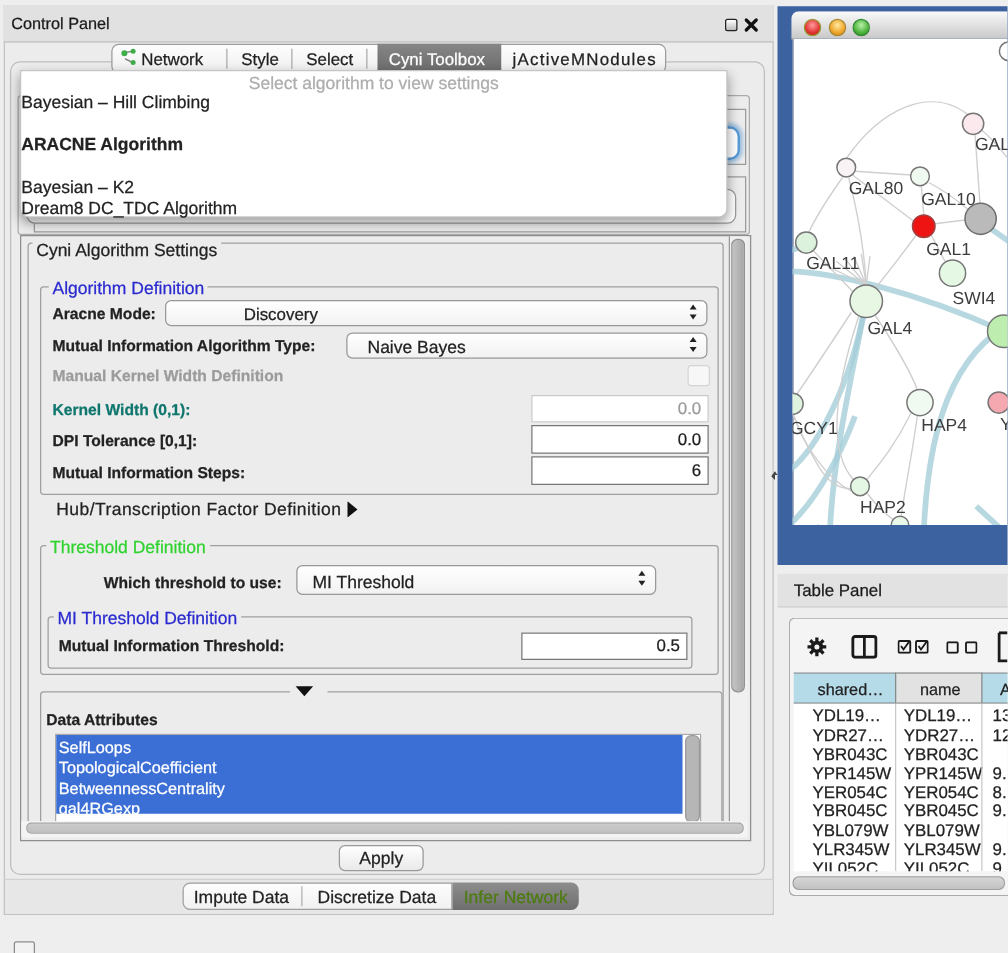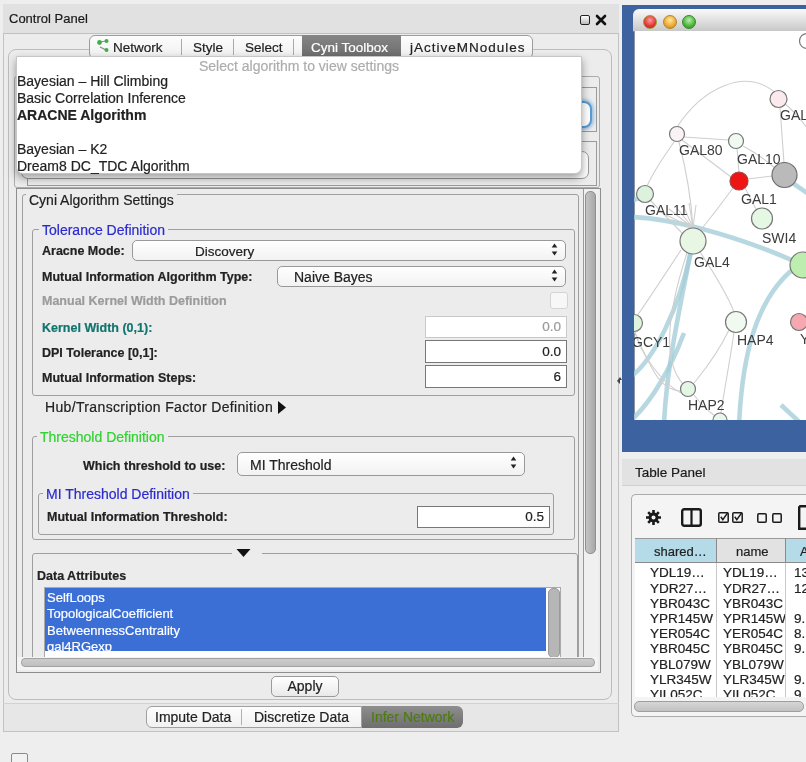--- a/index.html
+++ b/index.html
@@ -60,21 +60,21 @@
 <div class="lbl" style="left:410px;top:40px;font-size:13.5px;letter-spacing:1px;">jActiveMNodules</div>
 
 <div class="ab" style="left:16px;top:188px;width:583px;height:483px;border:1px solid #8e8e8e;"></div>
 <div class="ab" id="viewport" style="left:17px;top:189px;width:566px;height:468px;overflow:hidden;">
  <div class="ab" style="left:-17px;top:-189px;width:738px;height:762px;">
 
   <div class="grp" style="left:22px;top:194px;width:555px;height:500px;"></div>
   <div class="grplab" style="left:26px;top:192px;">Cyni Algorithm Settings</div>
 
   <div class="grp" style="left:32px;top:229px;width:541px;height:165px;"></div>
-  <div class="grplab" style="left:39px;top:222px;color:#2a2ad0;">Tolerance Definition</div>
+  <div class="grplab" style="left:39px;top:222px;color:#2a2ad0;">Algorithm Definition</div>
 
   <div class="lbl b" style="left:42px;top:244px;">Aracne Mode:</div>
   <div class="combo" style="left:132px;top:240px;width:434px;height:21px;"></div>
   <div class="lbl" style="left:162px;top:244px;font-size:13.5px;margin-left:33px;">Discovery</div>
   <svg class="ab" style="left:551px;top:243px;" width="7" height="13" viewBox="0 0 7 13">
    <path d="M3.5 0.5 L6.3 4.5 L0.7 4.5 Z" fill="#222"></path>
           <path d="M3.5 12.5 L6.3 8.5 L0.7 8.5 Z" fill="#222"></path>
         </svg>
 
   <div class="lbl b" style="left:42px;top:270px;">Mutual Information Algorithm Type:</div>
@@ -143,21 +143,20 @@
   background:linear-gradient(90deg,#c4c4c4,#a8a8a8);border:1px solid #909090;box-sizing:border-box;"></div>
 
 <div class="ab" style="left:17px;top:657px;width:581px;height:13px;background:#f4f4f4;"></div>
 <div class="ab" style="left:21px;top:657.5px;width:574px;height:9px;border-radius:4px;
   background:linear-gradient(#cccccc,#bfbfbf);border:1px solid #a2a2a2;box-sizing:border-box;"></div>
 
 <div class="ab" style="left:16px;top:56px;width:564px;height:116px;background:#fff;
   border:1px solid #c6c6c6;border-radius:0 0 7px 7px;box-shadow:0 4px 9px rgba(0,0,0,.38);"></div>
 <div class="lbl" style="left:199px;top:58px;color:#adadad;font-size:14px;">Select algorithm to view settings</div>
 <div class="lbl" style="left:17px;top:73px;font-size:14px;">Bayesian – Hill Climbing</div>
-<div class="lbl" style="left:17px;top:90px;font-size:14px;">Basic Correlation Inference</div>
 <div class="lbl b" style="left:17px;top:107px;font-size:14px;">ARACNE Algorithm</div>
 <div class="lbl" style="left:17px;top:141px;font-size:14px;">Bayesian – K2</div>
 <div class="lbl" style="left:17px;top:158px;font-size:14px;">Dream8 DC_TDC Algorithm</div>
 
 <div class="ab" style="left:271px;top:676px;width:66px;height:19px;
   background:linear-gradient(#ffffff,#e9e9e9);border:1px solid #9a9a9a;border-radius:5px;
   text-align:center;line-height:18px;font-size:14px;">Apply</div>
 
 <div class="ab" style="left:4px;top:704px;width:614px;height:27px;background:#e7e7e7;"></div>
 <div class="ab" style="left:3px;top:703px;width:616px;height:1px;background:#d2d2d2;"></div>

